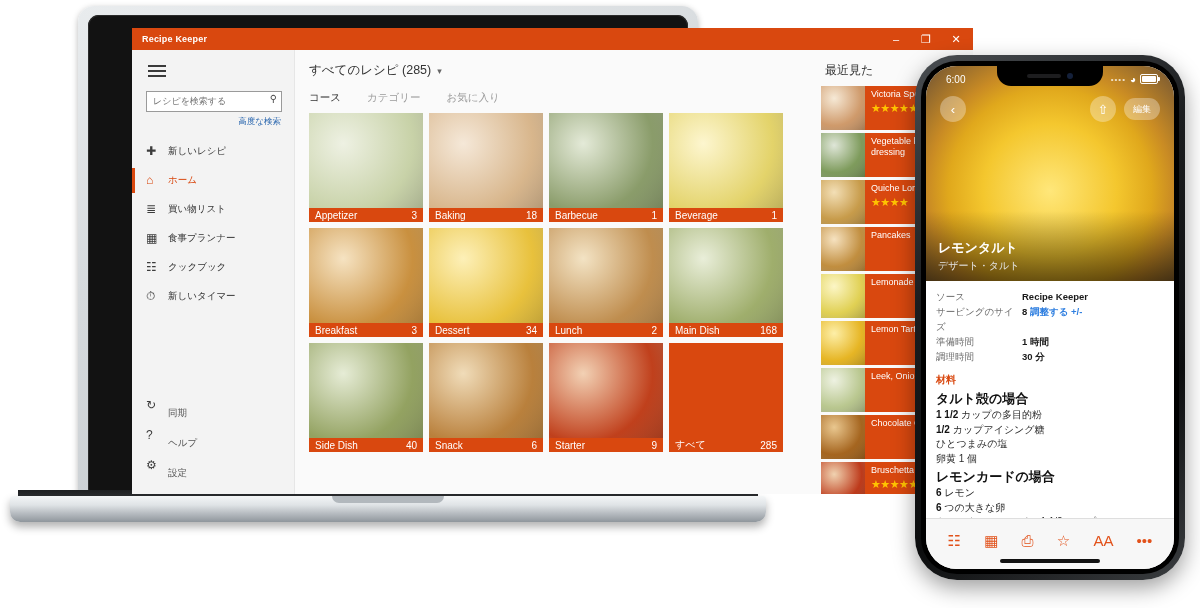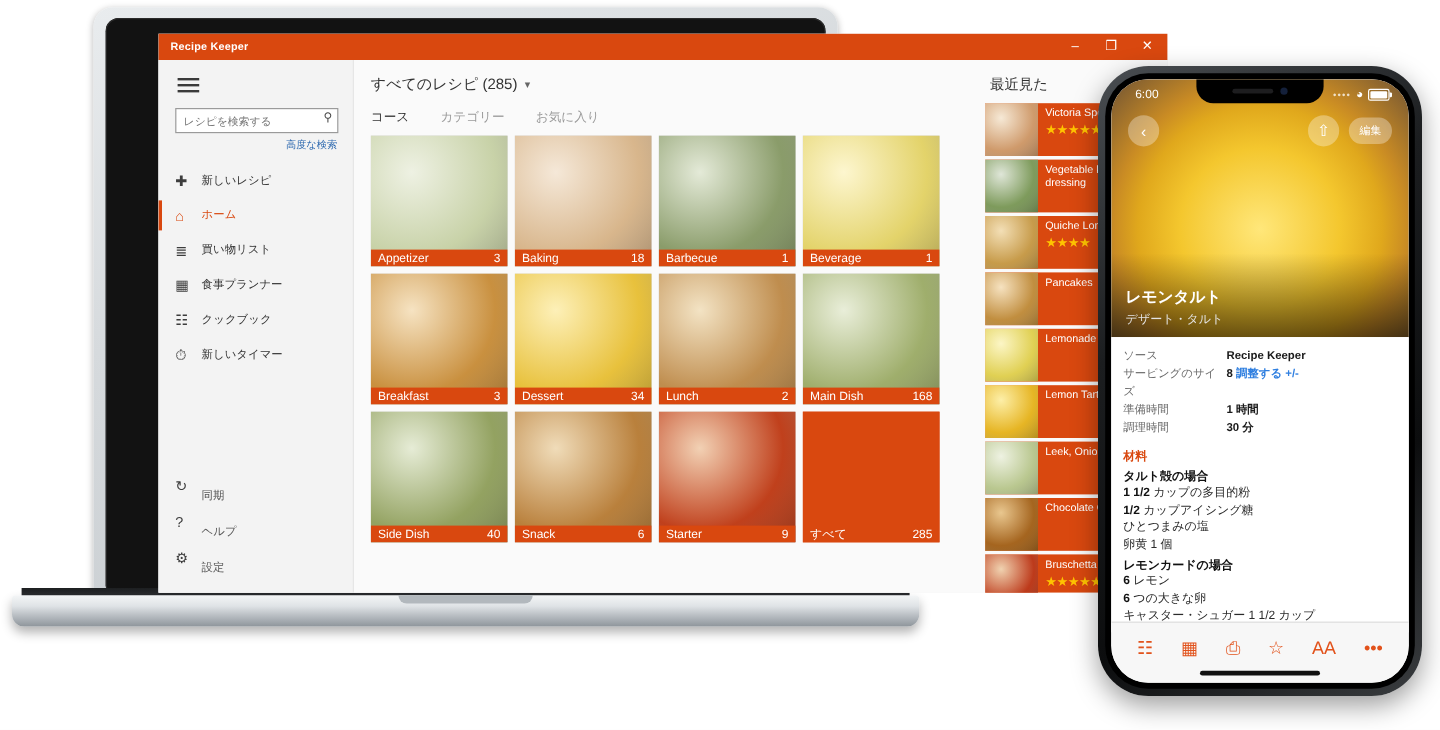--- a/index.html
+++ b/index.html
@@ -117,21 +117,21 @@
   .hero-ttl{position:absolute;left:12px;bottom:8px;z-index:5;}
   .hero-ttl .h1{color:#fff;font-size:13px;font-weight:bold;}
   .hero-ttl .h2{color:#e4e4e4;font-size:10px;margin-top:2px;}
   .ph-body{position:absolute;left:0;right:0;top:215px;bottom:42px;background:#fff;
       padding:8px 10px 0 10px;overflow:hidden;}
   .kv{display:flex;font-size:9.5px;line-height:15px;}
   .kv .k{width:86px;color:#6b6b6b;flex:none;}
   .kv .v{color:#1a1a1a;font-weight:bold;}
   .kv .v .lnk{color:#2f7fe0;font-weight:bold;}
   .sec-h{color:#d9480f;font-size:10px;font-weight:bold;margin:9px 0 3px 0;}
-  .sub-h{font-size:10px;font-weight:bold;color:#111;margin-top:2px;}
+  .sub-h{font-size:13px;font-weight:bold;color:#111;margin-top:2px;}
   .ing{font-size:10px;color:#2b2b2b;line-height:14.5px;}
   .ing b{color:#111;}
   .ph-tabbar{position:absolute;left:0;right:0;bottom:0;height:42px;background:#f7f7f7;
       border-top:1px solid #dedede;display:flex;align-items:center;
       justify-content:space-around;padding:0 10px 8px 10px;}
   .tb{color:#e2521b;font-size:15px;line-height:1;}
   .homebar{position:absolute;left:50%;transform:translateX(-50%);bottom:6px;
       width:100px;height:4px;border-radius:2px;background:#111;}
 </style>
 </head>

